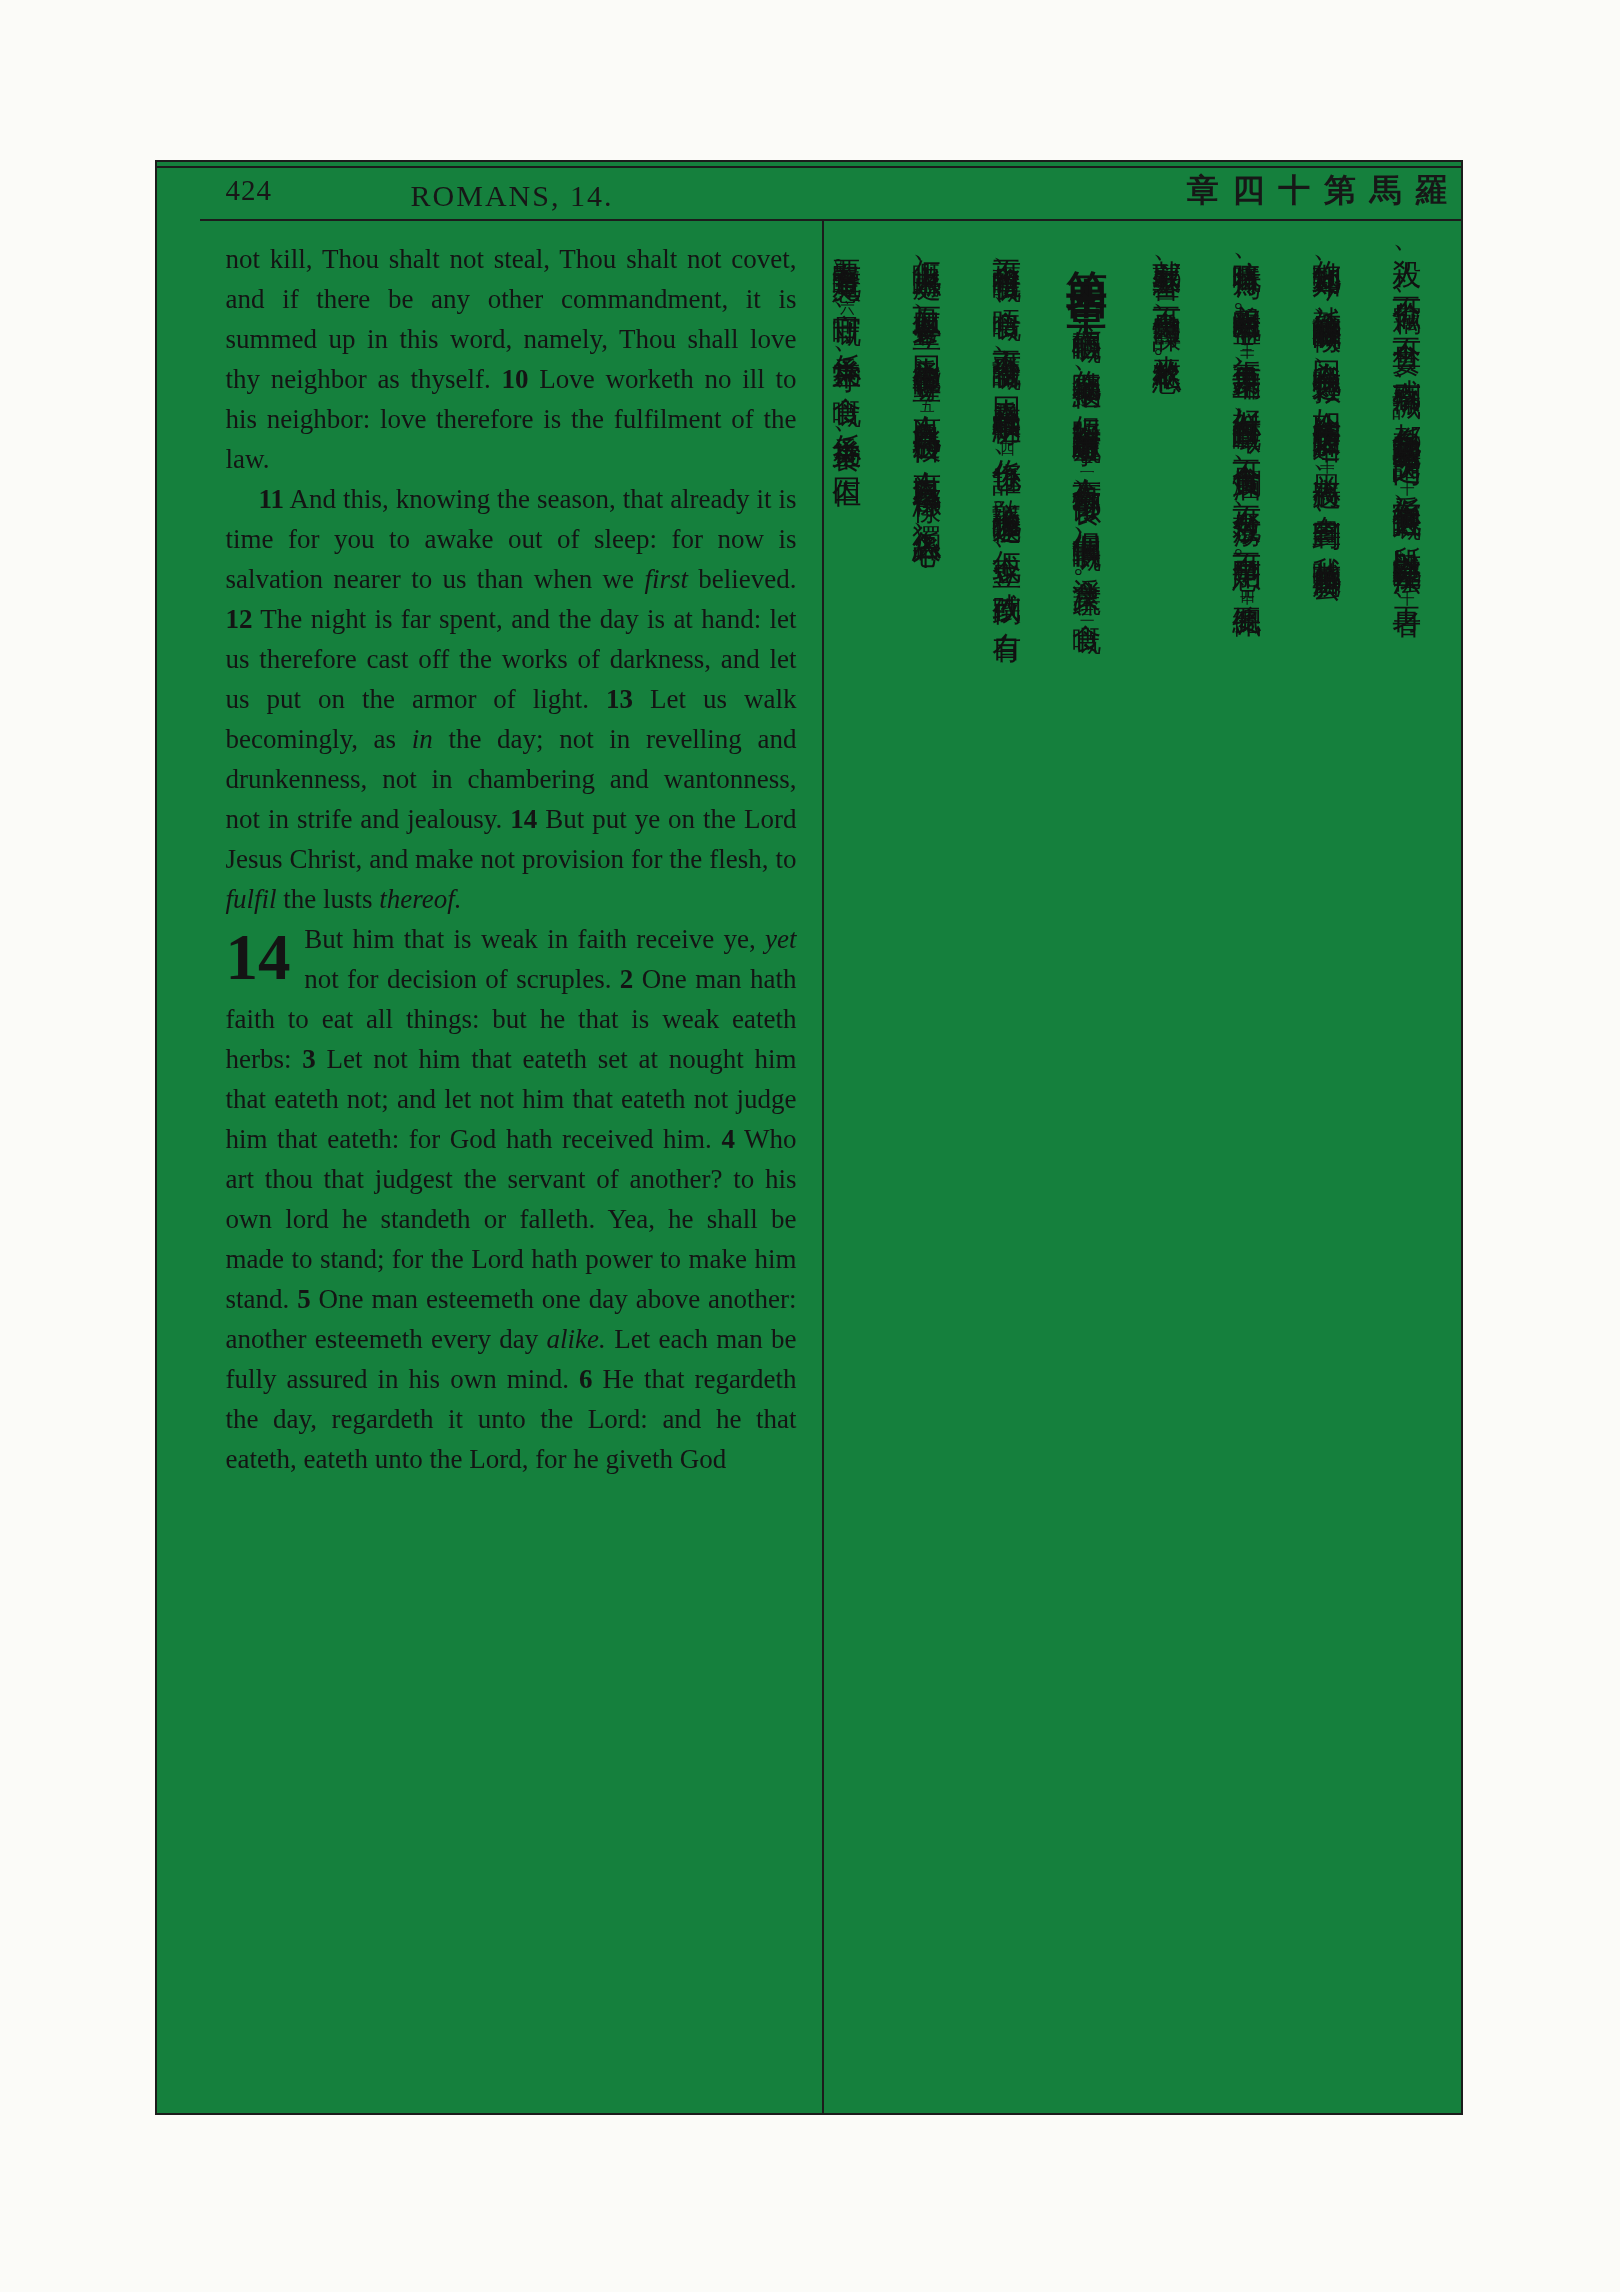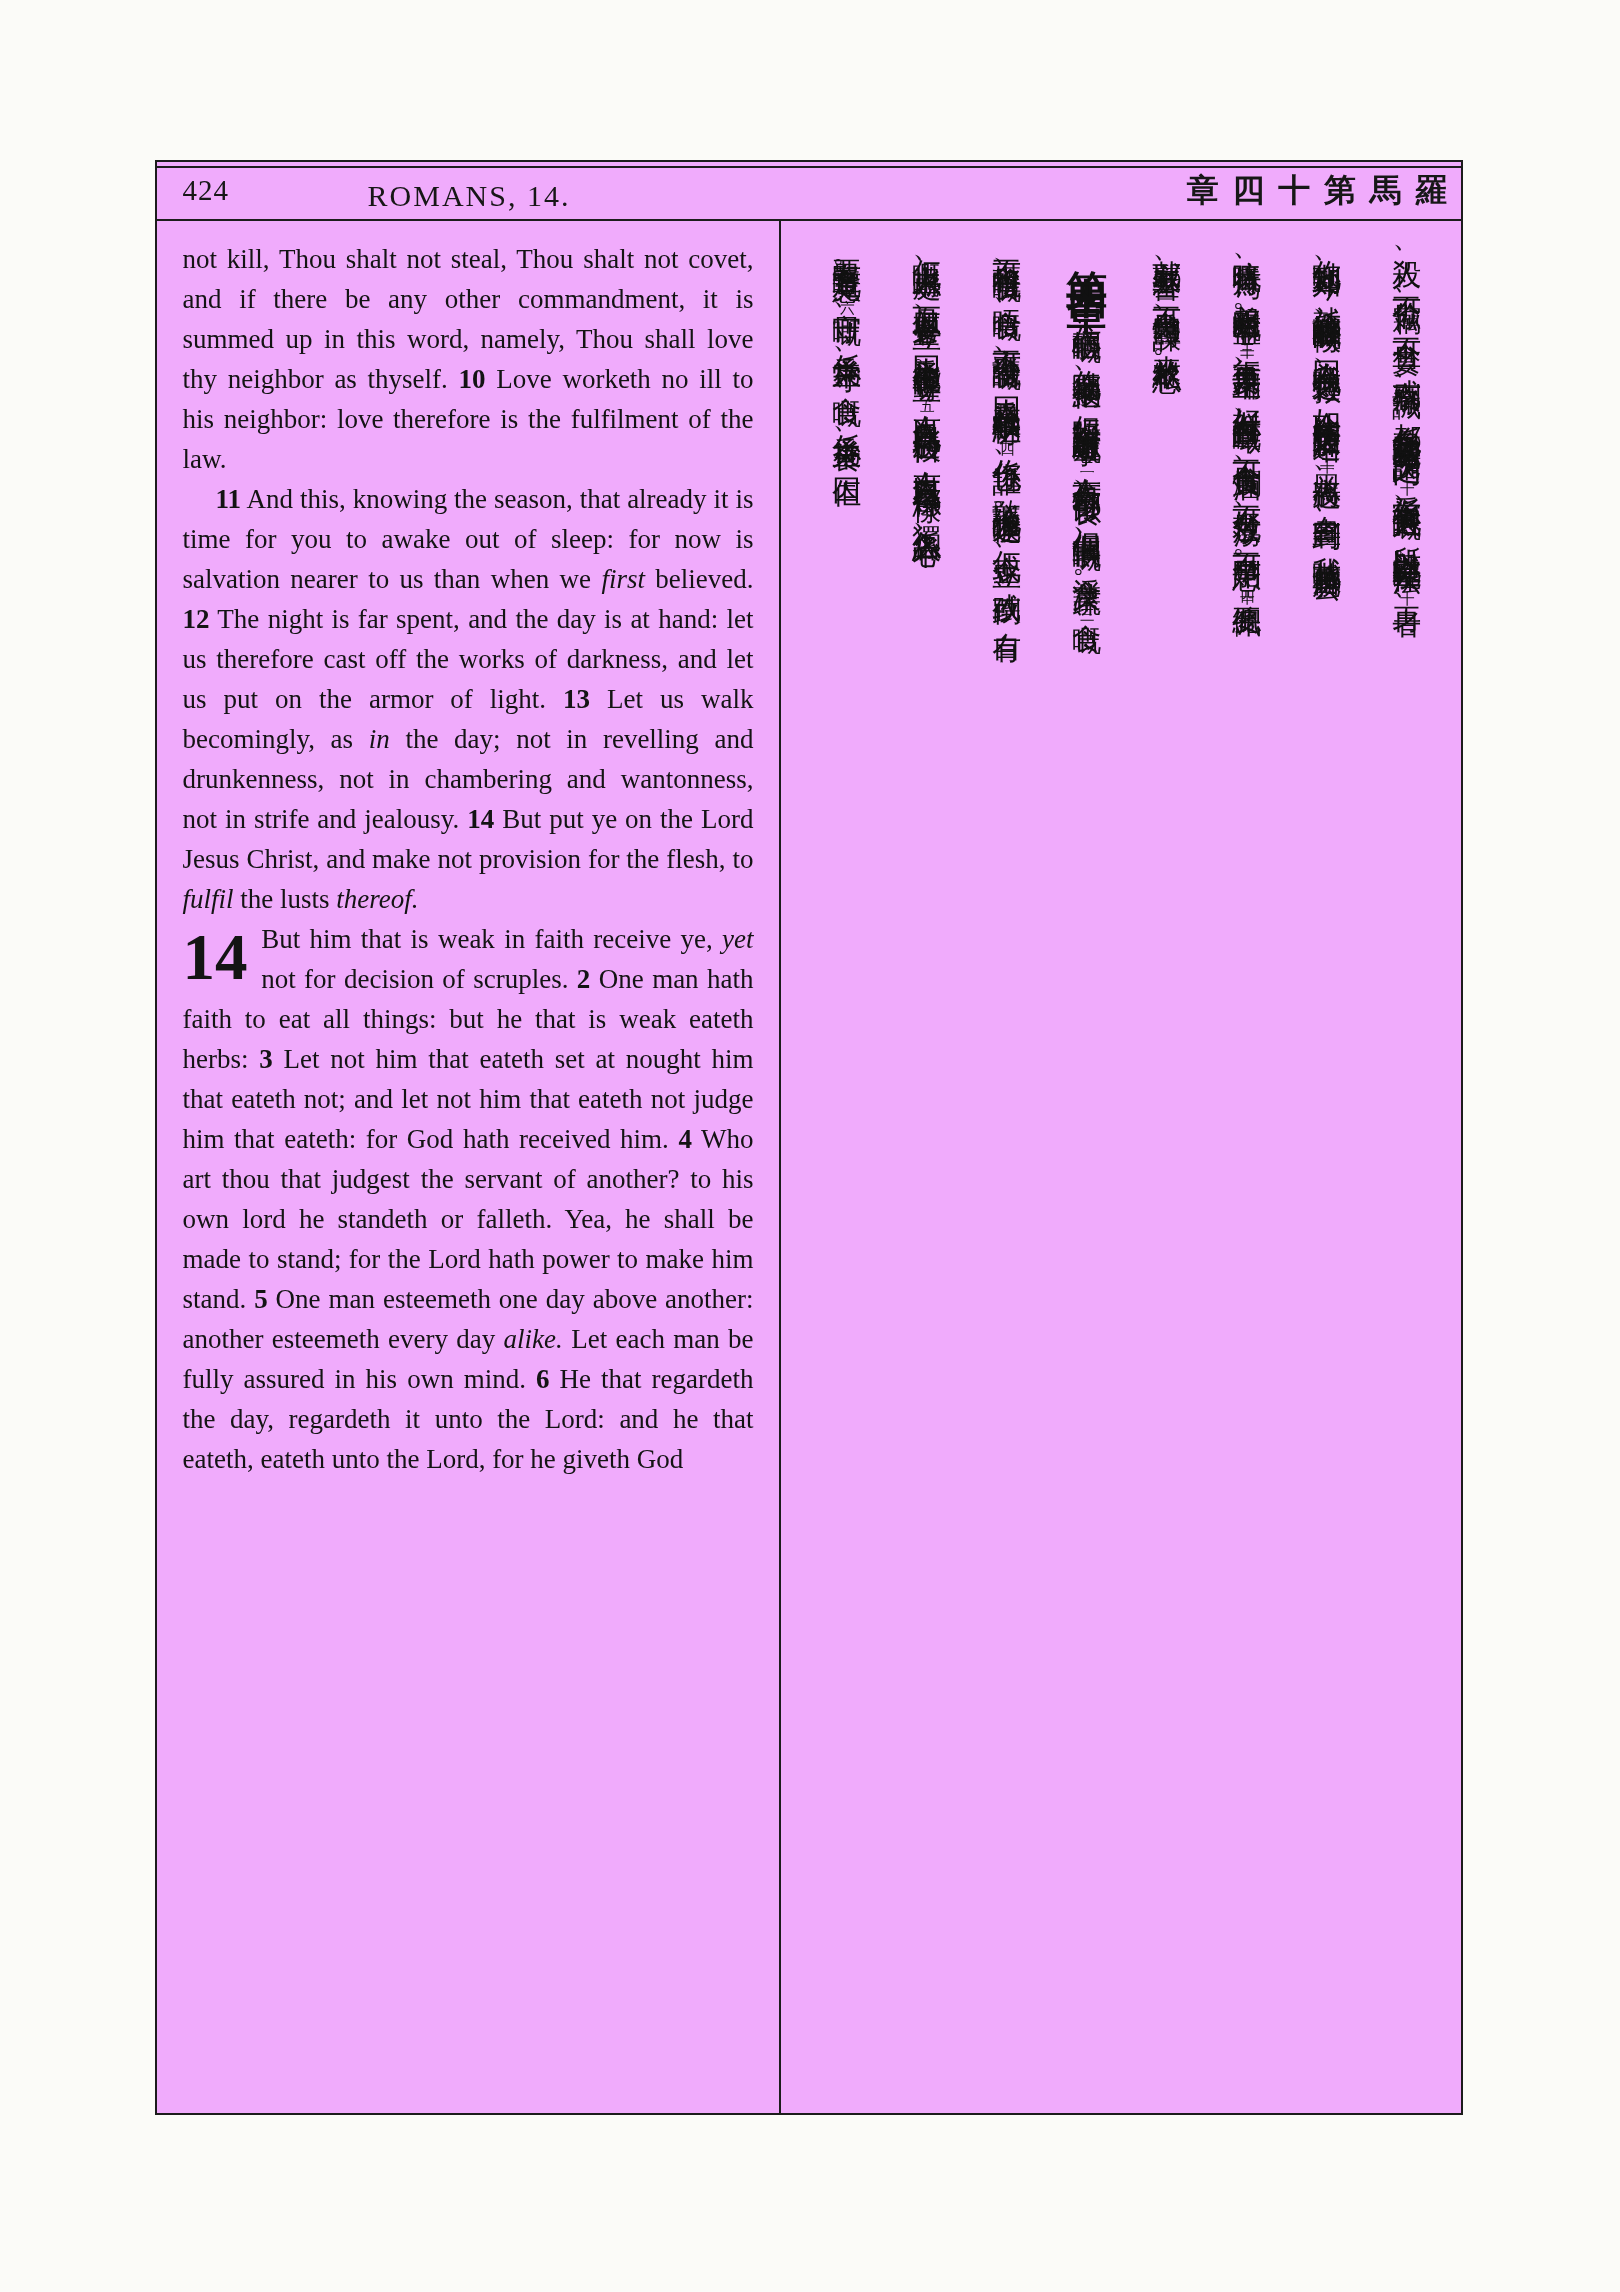--- a/index.html
+++ b/index.html
@@ -15,21 +15,22 @@
   }
 
   .frame {
     position: absolute;
     left: 155px;
     top: 160px;
     width: 1308px;
     height: 1955px;
     border: 2.9px solid #1c1c1c;
     box-sizing: border-box;
-    background: #f0abfc;
+    background: #15803d;
+    padding-left: 43px;
   }
   
   .frame::before {
     content: "";
     position: absolute;
     left: 0;
     right: 0;
     top: 3.9px;
     height: 2px;
     background: #1c1c1c;

